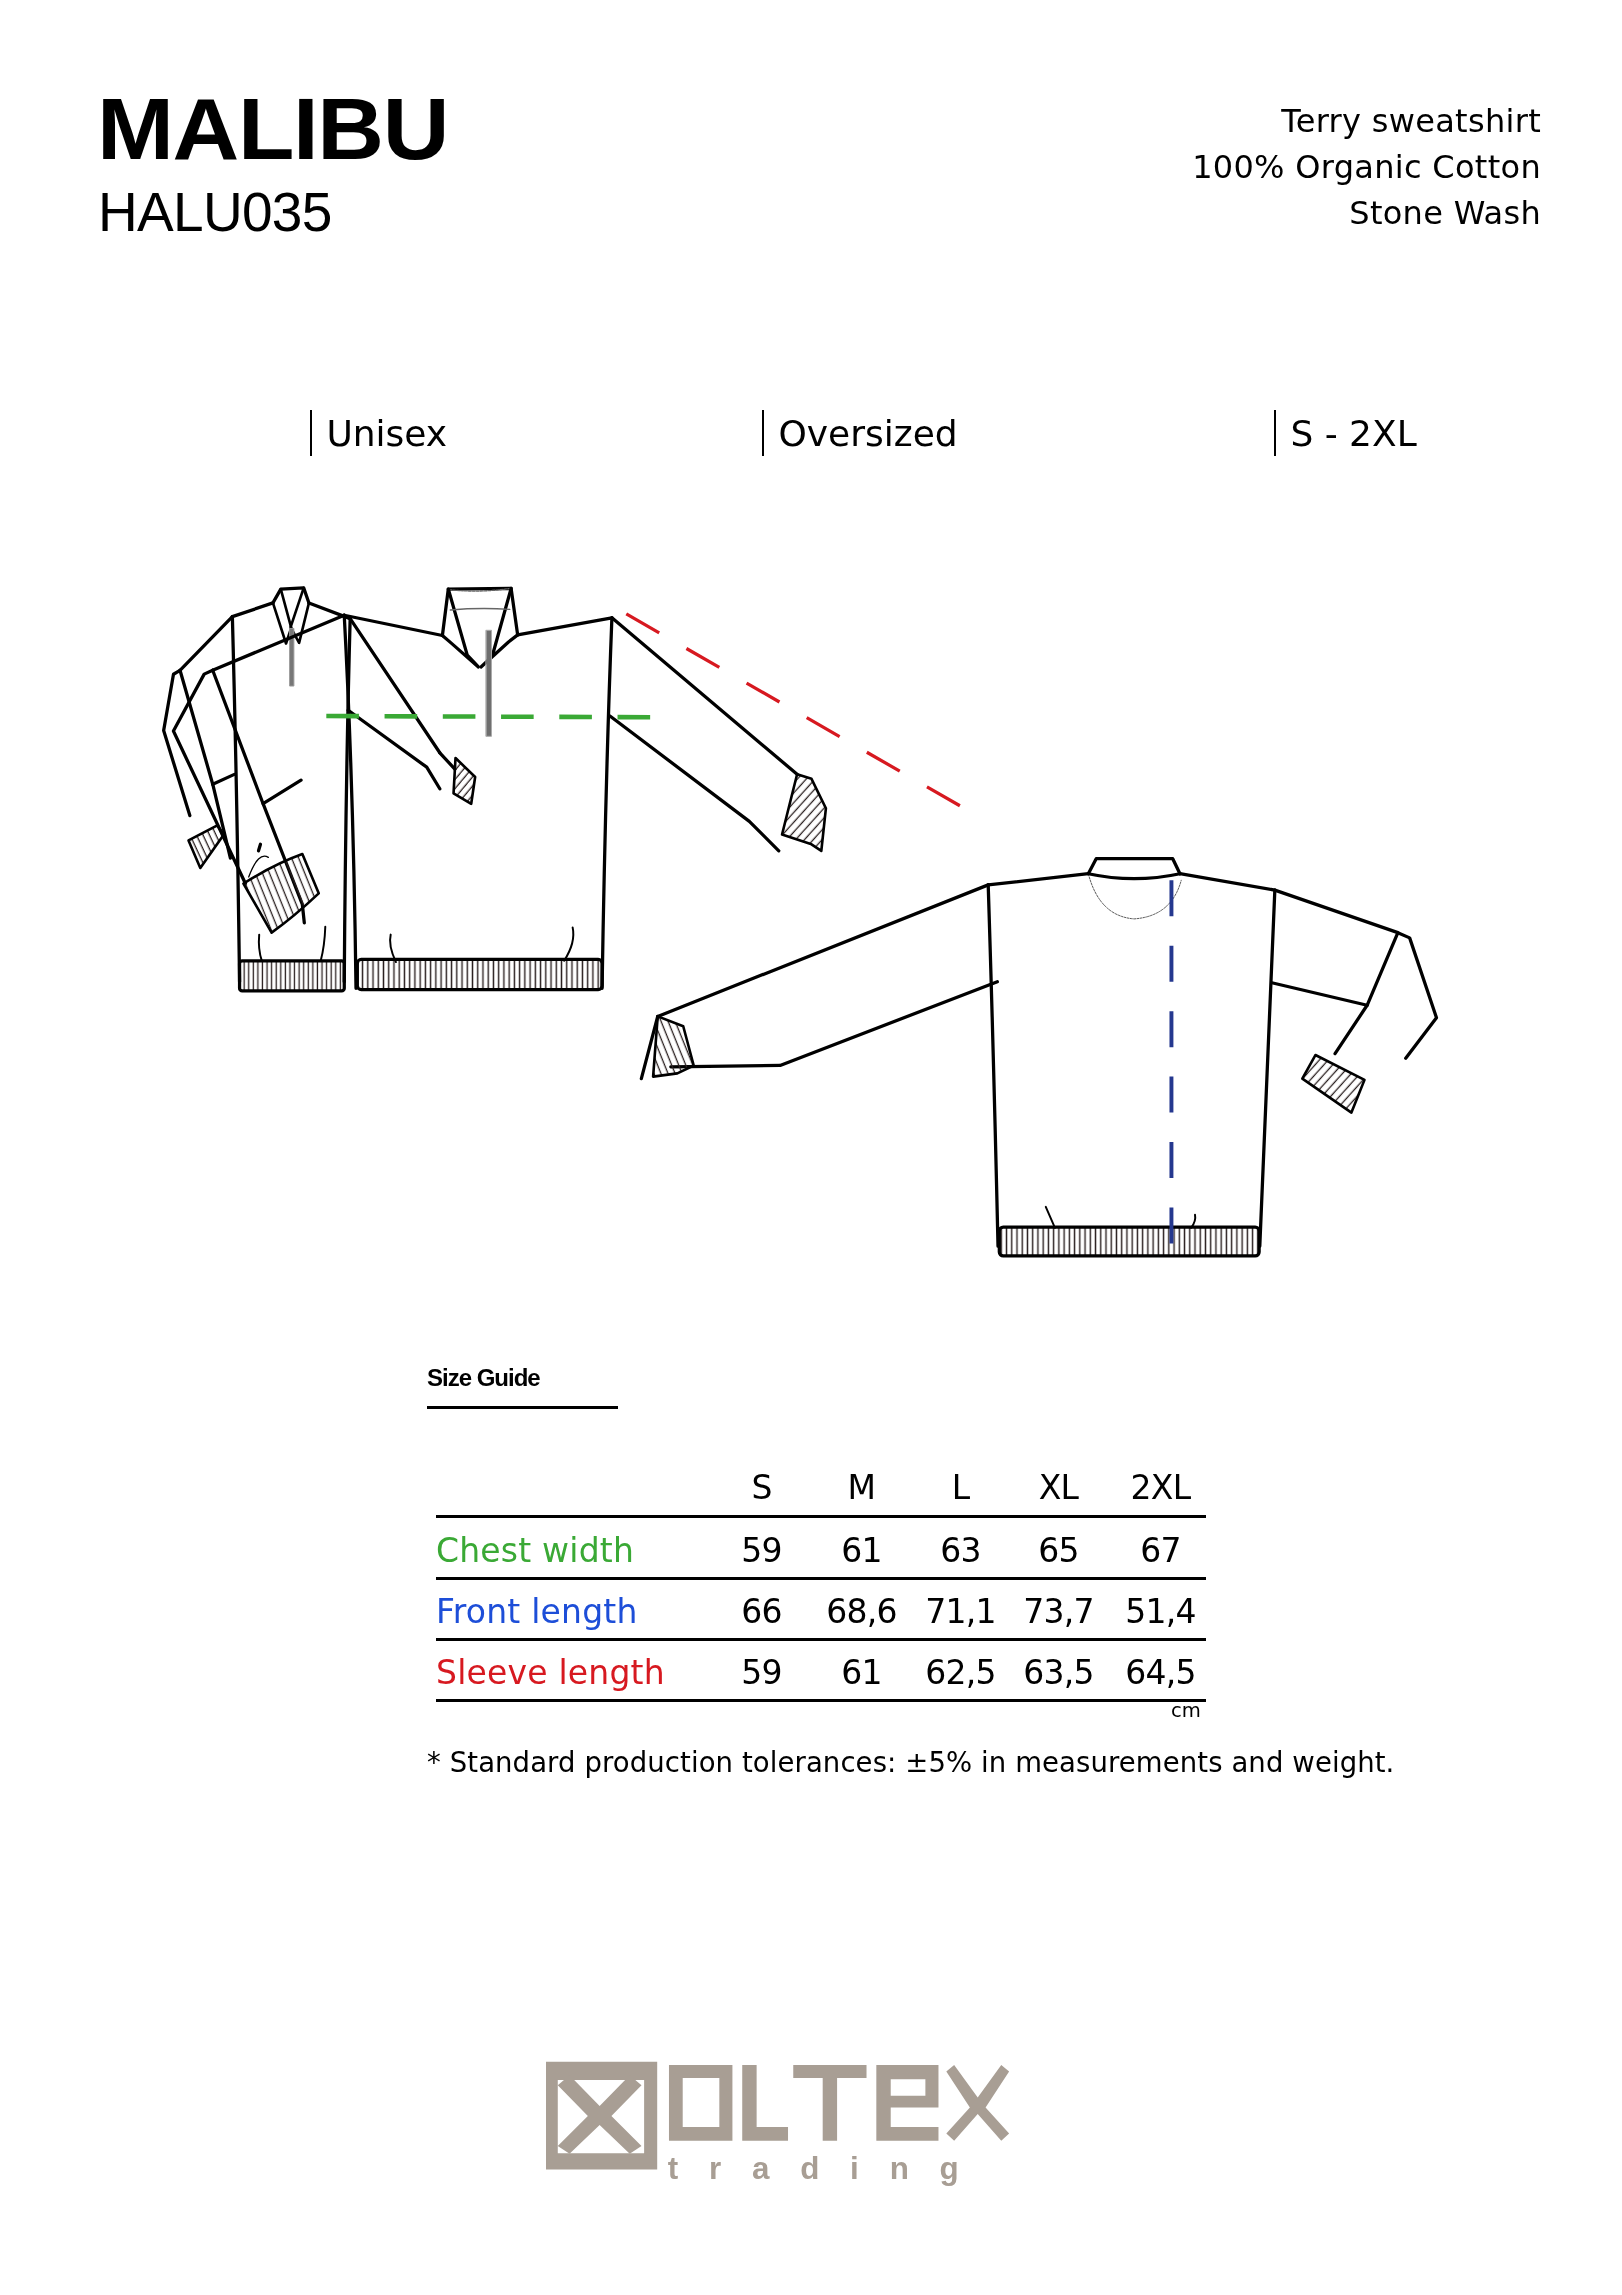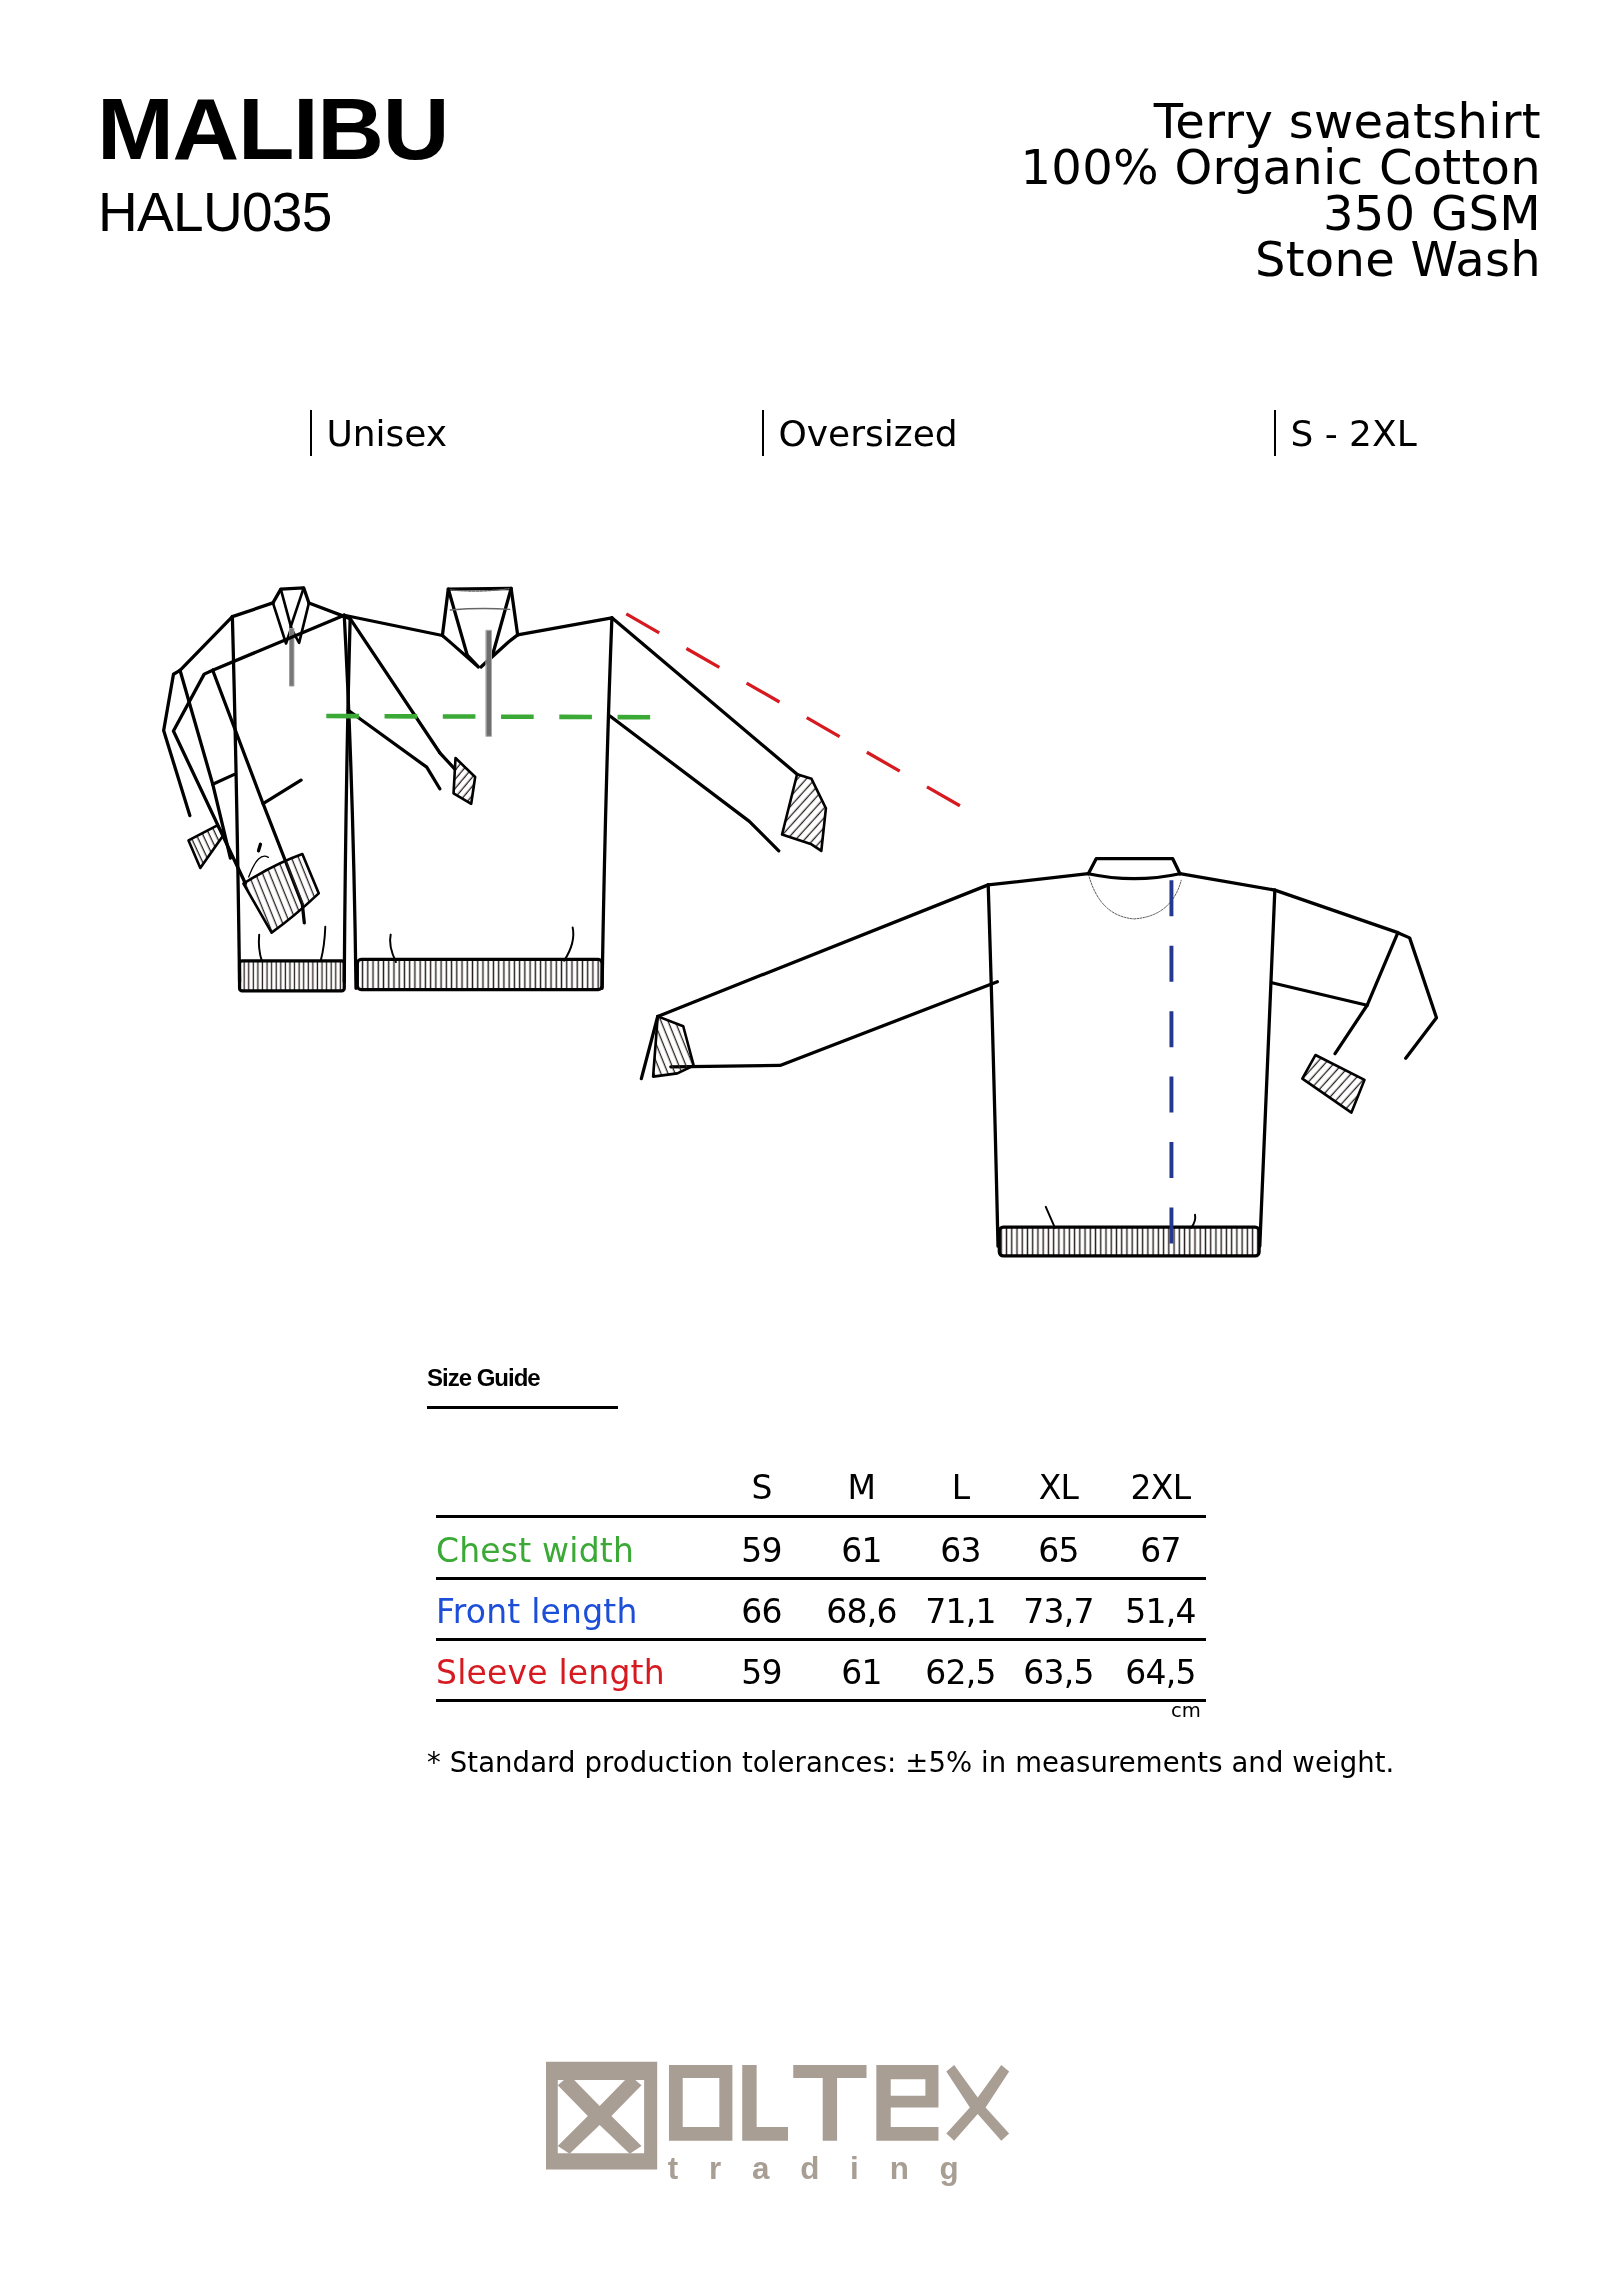--- a/index.html
+++ b/index.html
@@ -3,21 +3,21 @@
 <meta charset="utf-8">
 <style>
   html, body { margin: 0; padding: 0; background: #ffffff; }
   body { width: 1623px; height: 2295px; position: relative; overflow: hidden;
          font-family: "Liberation Sans", "DejaVu Sans", sans-serif; color: #000; }
   .abs { position: absolute; }
 
   
   .title { left: 97px; top: 85px; font-size: 88px; font-weight: 700; letter-spacing: -1.3px; line-height: 1; transform: scaleX(1.05); transform-origin: left top; }
   .code { left: 98px; top: 185px; font-size: 55px; font-weight: 400; line-height: 1; letter-spacing: -0.7px; }
-  .specs { right: 82px; top: 98px; text-align: right; font-size: 48px; line-height: 46px; font-family: "DejaVu Sans", sans-serif; letter-spacing: 0.3px; }
+  .specs { right: 82px; top: 98px; text-align: right; font-size: 32px; line-height: 46px; font-family: "DejaVu Sans", sans-serif; letter-spacing: 0.3px; }
   .specs div { white-space: nowrap; }
 
   
   .tag { top: 410px; height: 46px; display: flex; align-items: center; font-size: 36px; font-family: "DejaVu Sans", sans-serif; margin-left: 40px; }
   .tag .bar { width: 2px; height: 46px; background: #000; margin-right: 14.4px; }
 
   
   .drawings { left: 0; top: 563px; width: 1623px; height: 746px; }
 
   
@@ -41,21 +41,20 @@
 </style>
 </head>
 <body>
 
 <div class="abs title">MALIBU</div>
 <div class="abs code">HALU035</div>
 
 <div class="abs specs">
   <div>Terry sweatshirt</div>
   <div>100% Organic Cotton</div>
-  <div>350 GSM</div>
   <div>Stone Wash</div>
 </div>
 
 <div class="abs tag" style="left:270px;">
   <span class="bar"></span>
   <span>Unisex</span>
 </div>
 <div class="abs tag" style="left:722px;">
   <span class="bar"></span>
   <span>Oversized</span>

